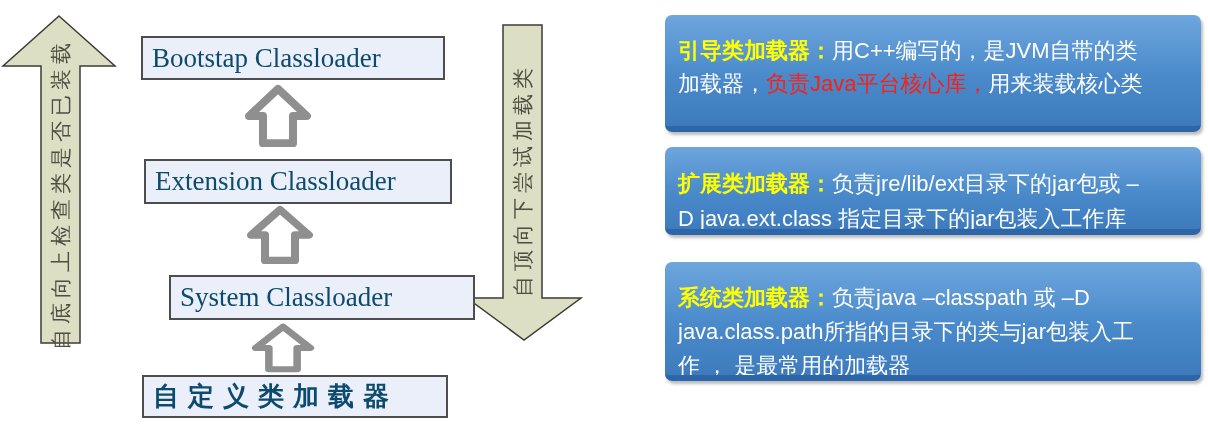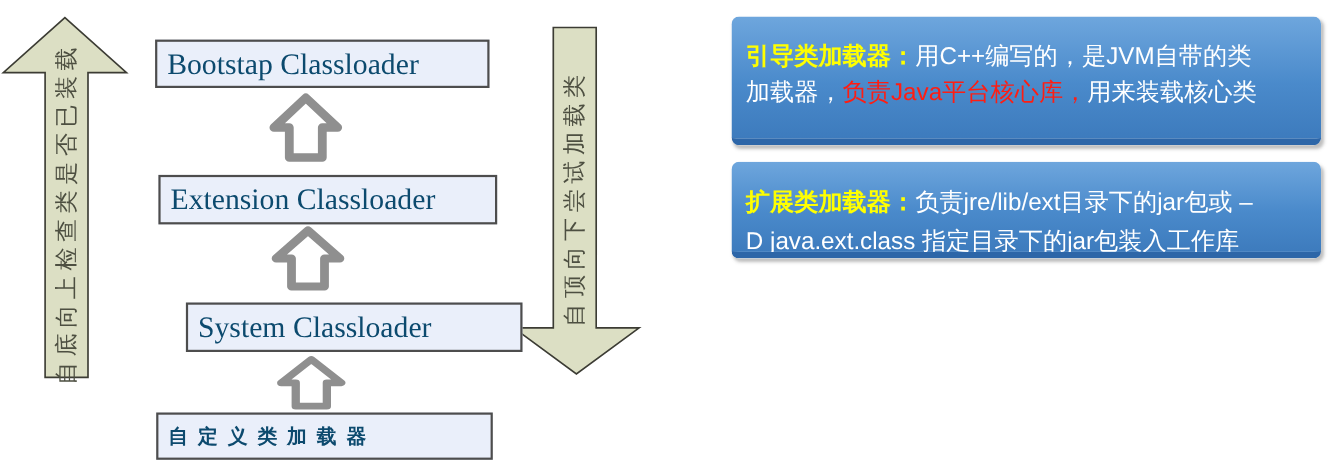--- a/index.html
+++ b/index.html
@@ -15,21 +15,21 @@
     position:absolute;z-index:2;font-size:21px;color:#4d4f41;letter-spacing:5px;
     white-space:nowrap;transform:rotate(-90deg);text-align:center;height:28px;line-height:28px;
   }
   
   .lbox{
     position:absolute;z-index:3;box-sizing:border-box;
     background:#eaeffa;border:2px solid #4d4d4d;
     font-family:"Liberation Serif",serif;font-size:27px;color:#0c4a6e;
     display:flex;align-items:center;padding-left:9px;white-space:nowrap;overflow:hidden;
   }
-  .lbox.cjk{font-weight:bold;font-size:18px;letter-spacing:9px;}
+  .lbox.cjk{font-weight:bold;font-size:26px;letter-spacing:9px;}
   
   .hollow{z-index:2;}
   
   .panel{
     position:absolute;z-index:3;box-sizing:border-box;left:665px;width:536px;
     background:linear-gradient(180deg,#6ea6dd 0%,#4a8acb 55%,#3d7bbd 100%);
     border-bottom:6px solid #2d66a8;border-radius:7px;
     box-shadow:2px 3px 3px rgba(110,110,110,0.45);
     padding:19px 13px 0 13px;overflow:hidden;
     font-size:22px;line-height:34px;
@@ -69,14 +69,19 @@
   </svg>
 
   <div class="panel" style="top:15px;height:117px;line-height:33px;">
       <div class="pline"><span class="c-yellow bold">引导类加载器：</span><span class="c-white">用C++编写的，是JVM自带的类</span></div>
       <div class="pline"><span class="c-white">加载器，</span><span class="c-red">负责Java平台核心库，</span><span class="c-white">用来装载核心类</span></div>
     </div>
   <div class="panel" style="top:147px;height:88px;line-height:35px;">
       <div class="pline"><span class="c-yellow bold">扩展类加载器：</span><span class="c-white">负责jre/lib/ext目录下的jar包或 –</span></div>
       <div class="pline"><span class="c-white">D java.ext.class 指定目录下的jar包装入工作库</span></div>
     </div>
+  <div class="panel" style="top:262px;height:119px;line-height:34px;">
+      <div class="pline"><span class="c-yellow bold">系统类加载器：</span><span class="c-white">负责java –classpath 或 –D</span></div>
+      <div class="pline"><span class="c-white">java.class.path所指的目录下的类与jar包装入工</span></div>
+      <div class="pline"><span class="c-white">作 ， 是最常用的加载器</span></div>
+    </div>
 
 </div>
 
 </body></html>

